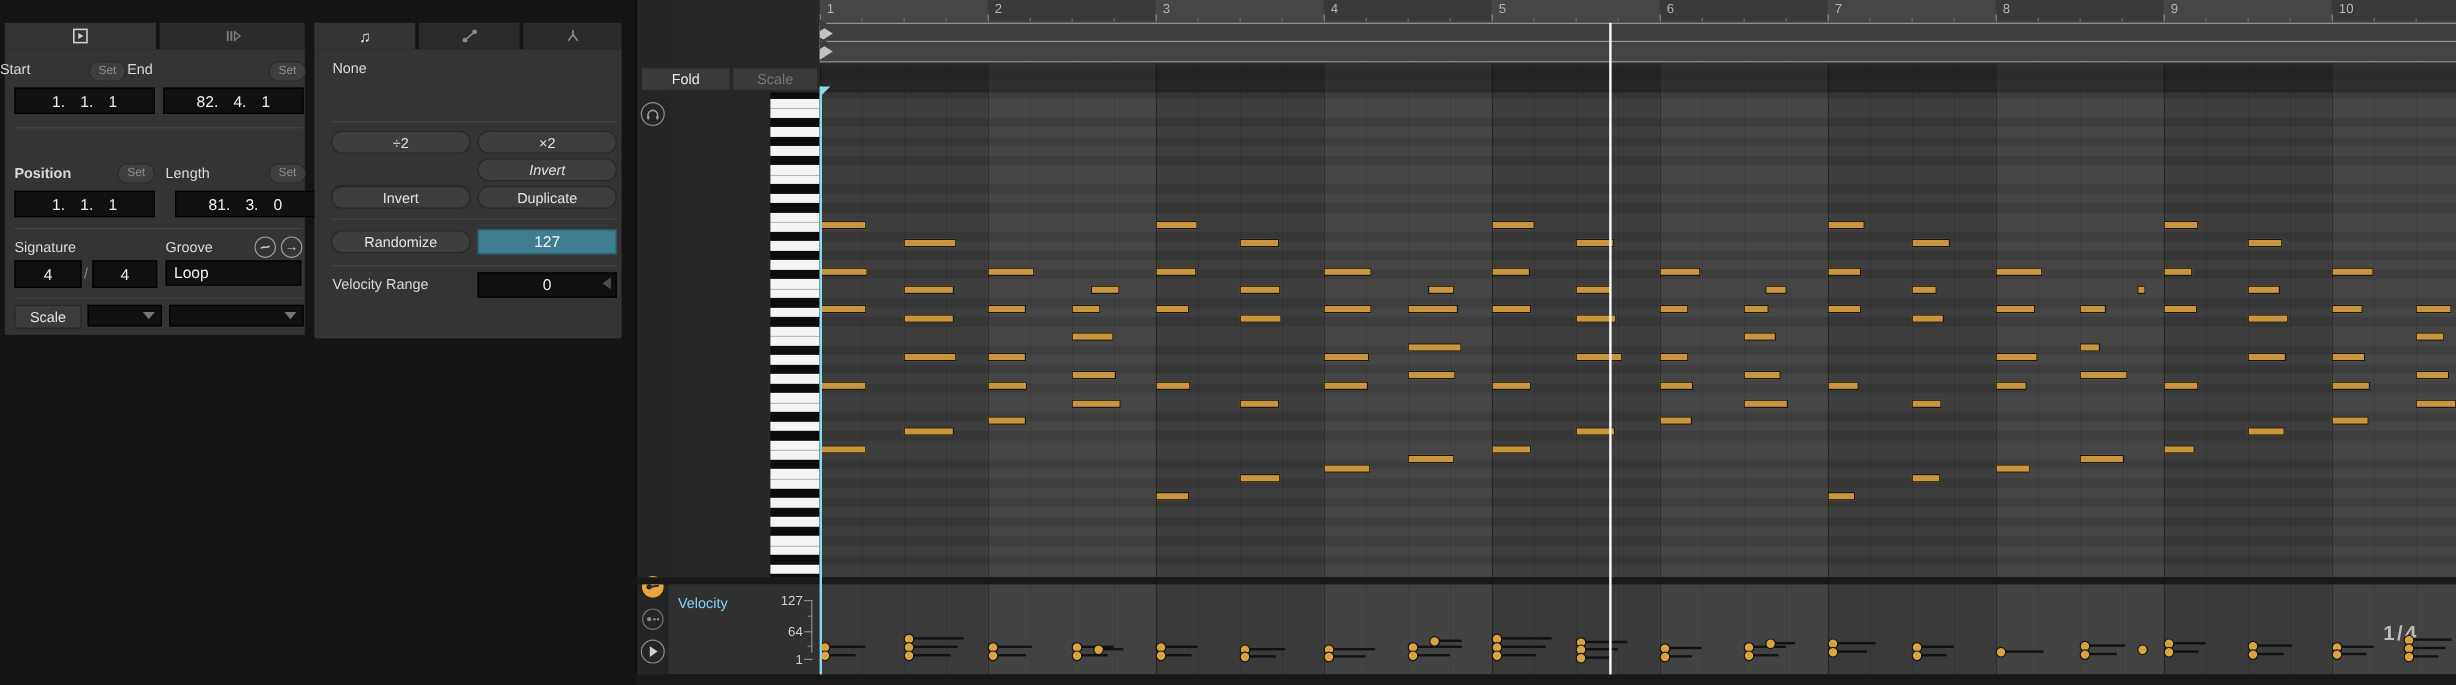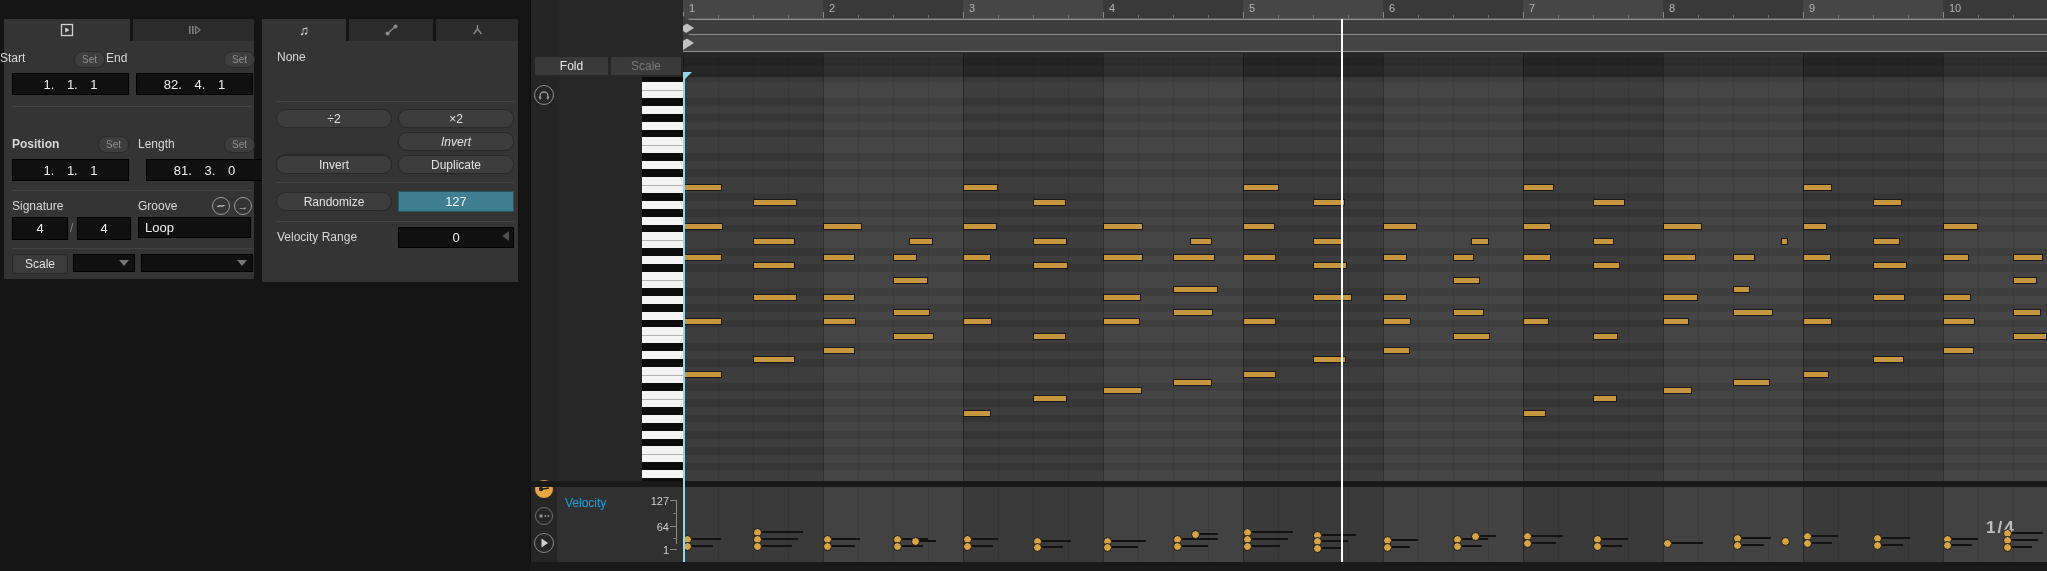--- a/index.html
+++ b/index.html
@@ -416,21 +416,21 @@
       <div class="note" style="left: 1260px; top: 294px; width: 29px;"></div>
       <div class="note" style="left: 1330px; top: 201px; width: 28px;"></div>
       <div class="note" style="left: 1330px; top: 224px; width: 22px;"></div>
       <div class="note" style="left: 1330px; top: 256px; width: 26px;"></div>
       <div class="note" style="left: 1330px; top: 280px; width: 32px;"></div>
     </div>
 
   <div class="abs splitter"></div>
 
   <div class="abs vel-label-area">
-    <div style="position:absolute;left:8px;top:9px;font-size:12px;color:#0ea5e9;">Velocity</div>
+    <div style="position:absolute;left:8px;top:9px;font-size:12px;color:#7dd3fc;">Velocity</div>
     <div id="velscale" style="position:absolute;left:0;top:0;width:112px;height:75px;">
         <div class="vel-scale-num" style="top: 8px;">127</div>
         <div class="vel-scale-num" style="top: 34px;">64</div>
         <div class="vel-scale-num" style="top: 57px;">1</div>
       </div>
     <div style="position:absolute;left:119px;top:13px;width:1px;height:44px;background:#8a8a8a;"></div>
     <div style="position:absolute;left:113px;top:13px;width:7px;height:1px;background:#8a8a8a;"></div>
     <div style="position:absolute;left:113px;top:39px;width:7px;height:1px;background:#8a8a8a;"></div>
     <div style="position:absolute;left:113px;top:62px;width:7px;height:1px;background:#8a8a8a;"></div>
     <div style="position:absolute;left:116px;top:26px;width:4px;height:1px;background:#777;"></div>

